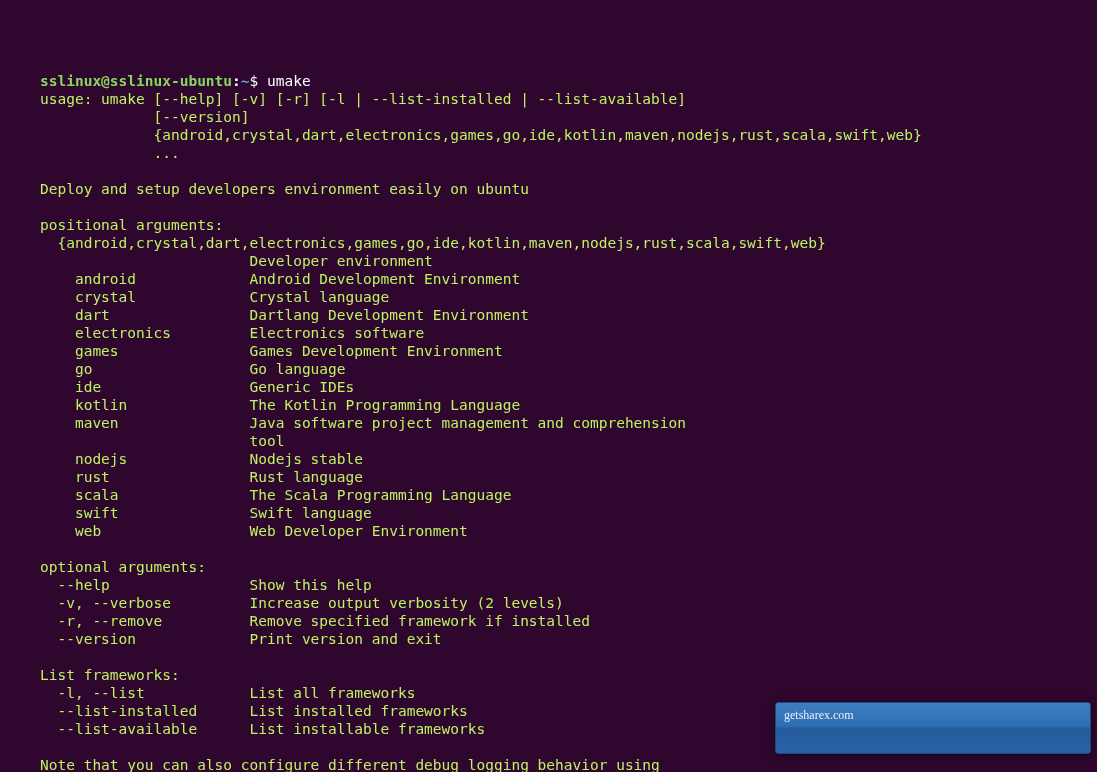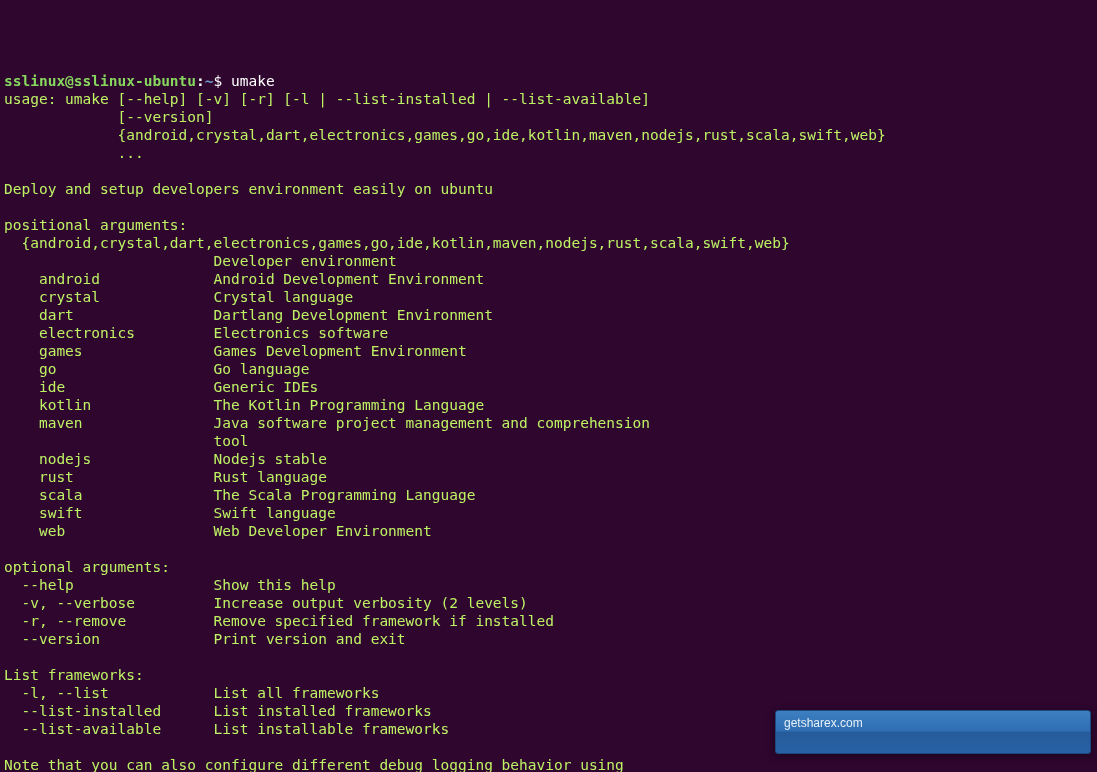--- a/index.html
+++ b/index.html
@@ -47,33 +47,34 @@
       color: #ffffff;
     }
     .out {
       color: #bef264;
     }
     .notification {
       position: absolute;
       right: 6px;
       bottom: 18px;
       width: 316px;
-      height: 44px;
+      height: 52px;
       background: linear-gradient(to bottom, #3d7fc0 0%, #2e6db2 48%, #255b9a 50%, #2862a5 100%);
       border: 1px solid #1b4a80;
       border-radius: 3px;
       box-shadow: 0 2px 8px rgba(0,0,0,0.4);
       padding: 3px 8px;
-      font-family: Liberation Sans, sans-serif;
+      font-family: Liberation Serif, serif;
       font-size: 12px;
       color: #e8f0f8;
       white-space: normal;
     }
     .line {
       display: block;
+      margin-left: 36px;
     }
   </style>
 </head>
 <body>
 
 
 
 <div><span class="line"><span class="prompt-user">sslinux</span><span class="prompt-at">@</span><span class="prompt-host">sslinux-ubuntu</span><span class="prompt-colon">:</span><span class="prompt-path">~</span><span class="prompt-dollar">$ </span><span class="cmd">umake</span></span><span class="line out">usage: umake [--help] [-v] [-r] [-l | --list-installed | --list-available]</span><span class="line out">             [--version]</span><span class="line out">             {android,crystal,dart,electronics,games,go,ide,kotlin,maven,nodejs,rust,scala,swift,web}</span><span class="line out">             ...</span><span class="line out"> </span><span class="line out">Deploy and setup developers environment easily on ubuntu</span><span class="line out"> </span><span class="line out">positional arguments:</span><span class="line out">  {android,crystal,dart,electronics,games,go,ide,kotlin,maven,nodejs,rust,scala,swift,web}</span><span class="line out">                        Developer environment</span><div><span class="line out">    android             Android Development Environment</span><span class="line out">    crystal             Crystal language</span><span class="line out">    dart                Dartlang Development Environment</span><span class="line out">    electronics         Electronics software</span><span class="line out">    games               Games Development Environment</span><span class="line out">    go                  Go language</span><span class="line out">    ide                 Generic IDEs</span><span class="line out">    kotlin              The Kotlin Programming Language</span><span class="line out">    maven               Java software project management and comprehension</span><span class="line out">                        tool</span><span class="line out">    nodejs              Nodejs stable</span><span class="line out">    rust                Rust language</span><span class="line out">    scala               The Scala Programming Language</span><span class="line out">    swift               Swift language</span><span class="line out">    web                 Web Developer Environment</span></div><span class="line out"> </span><span class="line out">optional arguments:</span><div><span class="line out">  --help                Show this help</span><span class="line out">  -v, --verbose         Increase output verbosity (2 levels)</span><span class="line out">  -r, --remove          Remove specified framework if installed</span><span class="line out">  --version             Print version and exit</span></div><span class="line out"> </span><span class="line out">List frameworks:</span><div><span class="line out">  -l, --list            List all frameworks</span><span class="line out">  --list-installed      List installed frameworks</span><span class="line out">  --list-available      List installable frameworks</span></div><span class="line out"> </span><span class="line out">Note that you can also configure different debug logging behavior using</span></div>
 
 <div class="notification">

